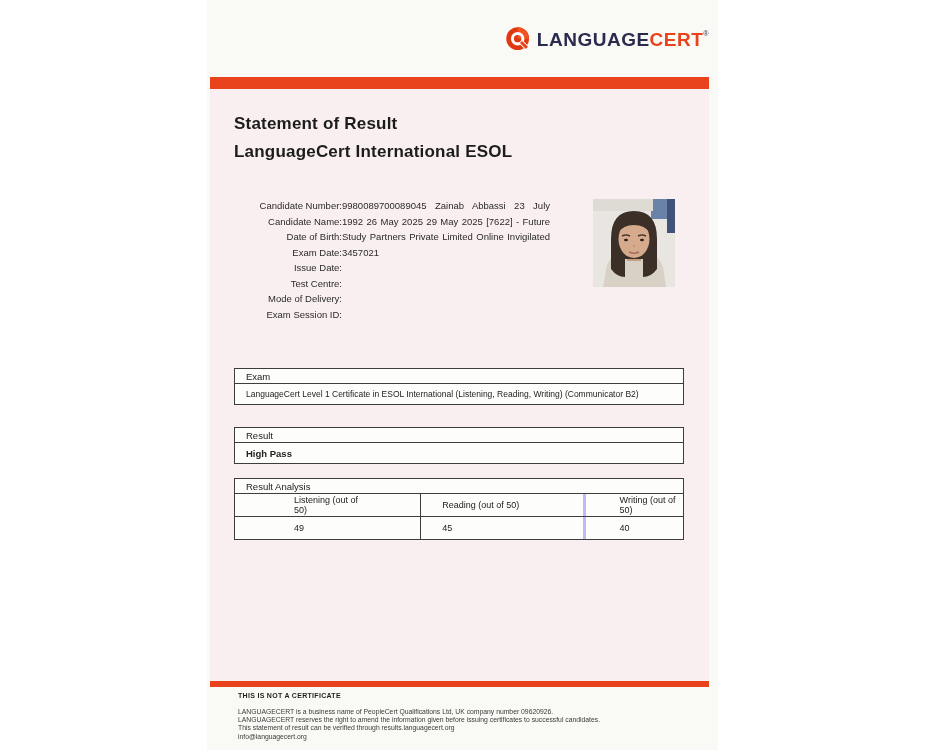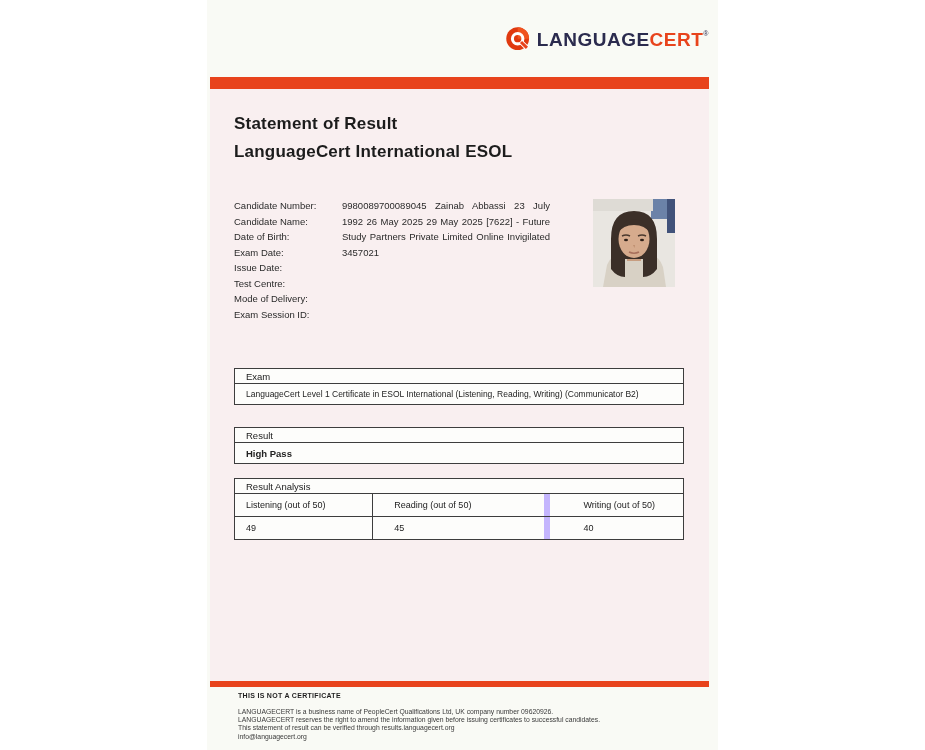--- a/index.html
+++ b/index.html
@@ -24,21 +24,21 @@
   
   .pink {
     position:relative; height:592px; margin:0 9px 0 3px;
     background:#f9eff0;
   }
 
   .doc-title { position:absolute; left:24px; top:21px; color:#1c1c1c; }
   .doc-title div { font-size:17px; font-weight:700; letter-spacing:0.2px; line-height:28px; }
 
   .candidate { position:absolute; left:24px; top:109px; width:330px; display:flex; }
-  .cand-labels { width:108px; }
+  .cand-labels { width:108px;text-align:right; }
   .cand-labels div { font-size:9.5px; color:#2a2a2a; line-height:15.5px; white-space:nowrap; }
   .cand-values {
     width:208px; font-size:9.5px; color:#2a2a2a; line-height:15.5px;
     text-align:justify; text-justify:inter-word;
   }
 
   .photo { position:absolute; left:383px; top:110px; width:82px; height:88px; display:block; }
 
   
   .tbl {
@@ -46,24 +46,24 @@
     border:1px solid #3d3d3d; background:#fdfdfb; color:#222;
   }
   .tbl .hrow { border-bottom:1px solid #3d3d3d; height:15px; display:flex; align-items:center; padding-left:11px; font-size:9.5px; }
   .tbl .vrow { height:20px; display:flex; align-items:center; padding-left:11px; font-size:8.5px; }
   .tbl-exam   { top:279px; }
   .tbl-result { top:338px; }
   .tbl-result .vrow { font-size:9.5px; height:20px;font-weight:bold; }
   .tbl-analysis { top:389px; }
   .cols { display:flex; border-bottom:0; }
   .cols + .cols { border-top:0; }
-  .cols .cell { height:22px; display:flex; align-items:center; font-size:9px; }
+  .cols .cell { height:22px; display:flex; align-items:center; font-size:9px;margin-left:48px; }
   .cols .cell:nth-child(1) { width:138px; padding-left:11px; }
   .cols .cell:nth-child(2) { width:172px; padding-left:21px; border-left:1px solid #3d3d3d; }
-  .cols .cell:nth-child(3) { width:140px; padding-left:34px; border-left:6px solid #c4b5fd; }
+  .cols .cell:nth-child(3) { width:140px; padding-left:34px; border-left:3px solid #c4b5fd; }
   .cols.head { border-bottom:1px solid #3d3d3d; }
   .cols.vals .cell { height:22px; }
 
   
   .footer { padding:5px 0 0 31px; color:#3a3a3a; }
   .notice { font-size:7px; font-weight:700; letter-spacing:0.3px; color:#1f1f1f; margin-bottom:9px; }
   .foot-lines div { font-size:6.8px; line-height:8.2px; }
 </style>
 </head>
 <body>

